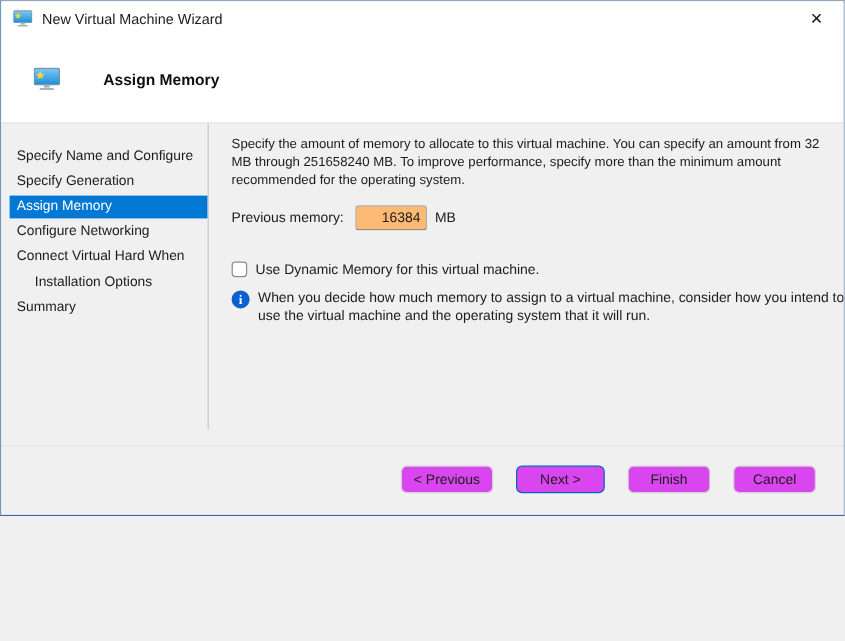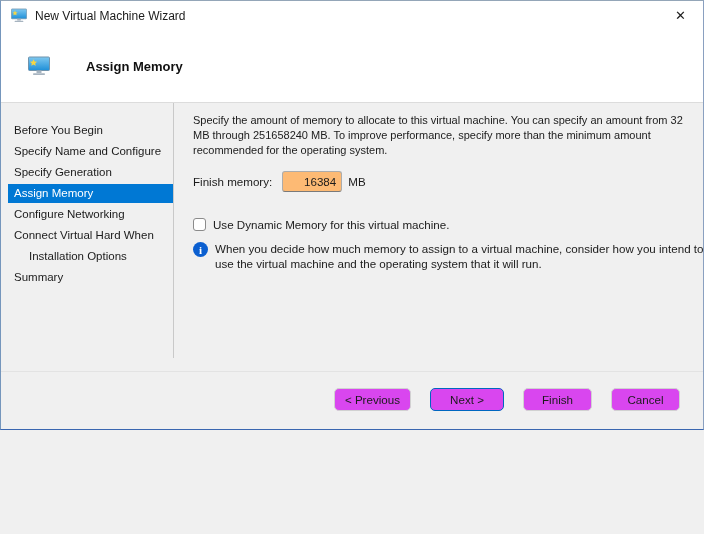--- a/index.html
+++ b/index.html
@@ -133,35 +133,34 @@
       <path d="M5.5 3.2 L6.6 5.4 L9 5.8 L7.2 7.4 L7.7 9.8 L5.5 8.6 L3.3 9.8 L3.8 7.4 L2 5.8 L4.4 5.4 Z" fill="#f6d643"></path>
       <rect x="8.5" y="14.5" width="5" height="2.5" fill="#a7b4c0"></rect>
       <rect x="5" y="17.3" width="12" height="1.8" rx="0.8" fill="#a7b4c0"></rect>
     </svg>
     <span class="hdr-title">Assign Memory</span>
   </div>
 
   <div class="body-area">
 
     <div class="sidebar">
-      <div class="side-item">Before You Begin</div>
       <div class="side-item">Specify Name and Configure</div>
       <div class="side-item">Specify Generation</div>
       <div class="side-item active">Assign Memory</div>
       <div class="side-item">Configure Networking</div>
       <div class="side-item">Connect Virtual Hard When</div>
       <div class="side-item indent">Installation Options</div>
       <div class="side-item">Summary</div>
     </div>
 
     <div class="content">
       <div class="desc">Specify the amount of memory to allocate to this virtual machine. You can specify an amount from 32 MB through 251658240 MB. To improve performance, specify more than the minimum amount recommended for the operating system.</div>
 
       <div class="mem-row">
-        <span>Finish memory:</span>
+        <span>Previous memory:</span>
         <input class="mem-input" type="text" value="16384" style="">
         <span class="mem-unit">MB</span>
       </div>
 
       <div class="check-row">
         <span class="checkbox"></span>
         <span class="check-label">Use Dynamic Memory for this virtual machine.</span>
       </div>
 
       <div class="info-row">

